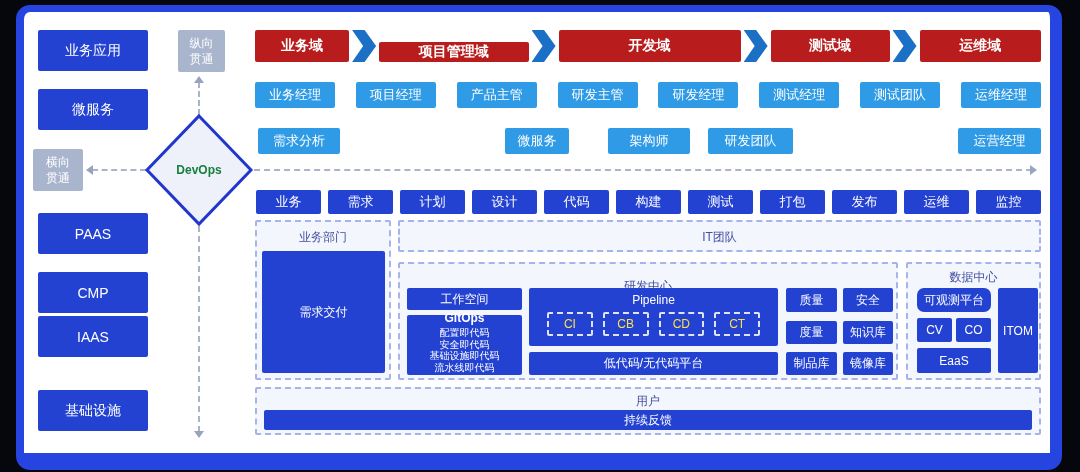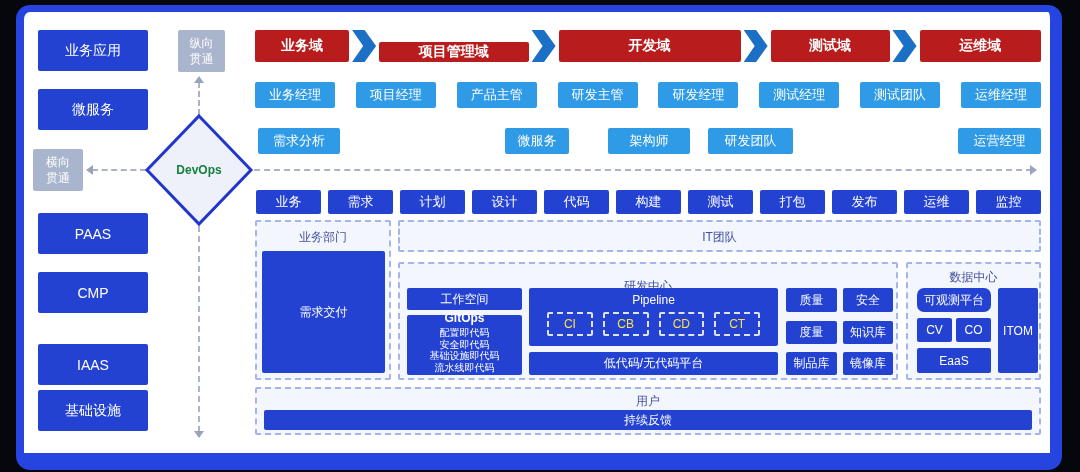--- a/index.html
+++ b/index.html
@@ -63,21 +63,21 @@
 </head>
 <body>
 
 <div class="stage-area">
   <div class="frame"></div>
 
   <div class="abs box indigo" style="left:38px;top:30px;width:110px;height:41px;font-size:14px;">业务应用</div>
   <div class="abs box indigo" style="left:38px;top:89px;width:110px;height:41px;font-size:14px;">微服务</div>
   <div class="abs box indigo" style="left:38px;top:213px;width:110px;height:41px;font-size:14px;">PAAS</div>
   <div class="abs box indigo" style="left:38px;top:272px;width:110px;height:41px;font-size:14px;">CMP</div>
-  <div class="abs box indigo" style="left:38px;top:344px;width:110px;height:41px;font-size:14px;">IAAS</div>
+  <div class="abs box indigo" style="left:38px;top:316px;width:110px;height:41px;font-size:14px;">IAAS</div>
   <div class="abs box indigo" style="left:38px;top:390px;width:110px;height:41px;font-size:14px;">基础设施</div>
 
   <div class="abs box grayb" style="left:178px;top:30px;width:47px;height:42px;">
     <span><span>纵向</span><br>
     <span>贯通</span></span>
   </div>
   <div class="abs box grayb" style="left:33px;top:149px;width:50px;height:42px;">
     <span><span>横向</span><br>
     <span>贯通</span></span>
   </div>

